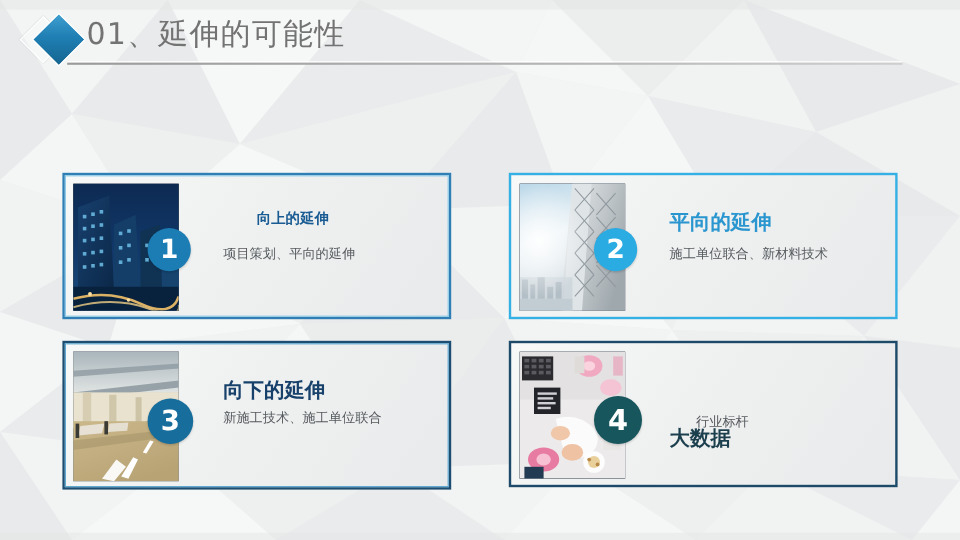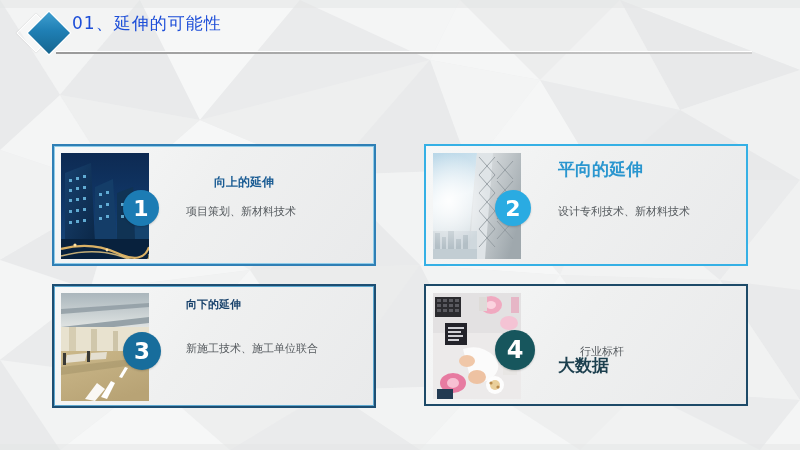--- a/index.html
+++ b/index.html
@@ -31,21 +31,21 @@
     box-shadow:0 0 1px rgba(0,0,0,0.25);
   }
   .dm-main {
     position:absolute; left:11px; top:3px; width:32px; height:32px;
     transform:rotate(45deg);
     background:linear-gradient(135deg,#3f9fd0 0%,#1f7fb4 45%,#15658f 100%);
     border:1.5px solid #ffffff;
   }
   .slide-title {
     position:absolute; left:72px; top:12px;
-    font-size:17px; color:#1d4ed8; letter-spacing:1px;
+    font-size:25px; color:#737373; letter-spacing:1px;
     font-family:"DejaVu Sans","Liberation Sans",sans-serif;
     white-space:nowrap;
   }
   .title-rule {
     position:absolute; left:56px; top:51px; width:696px; height:3px;
     background:linear-gradient(to right,#9a9a9a 0%,#b6b6b6 60%,#cfcfcf 100%);
     border-top:1px solid #ffffff;
   }
 
   
@@ -82,23 +82,23 @@
     font-family:"DejaVu Sans","Liberation Sans",sans-serif;
     white-space:nowrap;
   }
   .card-sub {
     position:absolute; left:132px; color:#555a5e; font-size:11px;
     font-family:"DejaVu Sans","Liberation Sans",sans-serif;
     white-space:nowrap;
   }
   .card.c1 .card-title { top:28px; font-size:12px; color:#195b93;margin-left:28px; }
   .card.c1 .card-sub   { top:58px; }
-  .card.c2 .card-title { top:12px; font-size:17px; color:#2a96cf; }
+  .card.c2 .card-title { top:28px; font-size:17px; color:#2a96cf; }
   .card.c2 .card-sub   { top:58px; }
-  .card.c3 .card-title { top:11px; font-size:11px; color:#17416b; }
+  .card.c3 .card-title { top:28px; font-size:17px; color:#17416b; }
   .card.c3 .card-sub   { top:55px; }
   .card.c4 .card-title { top:26px; font-size:17px; color:#1c3f4e;margin-top:42px; }
   .card.c4 .card-sub   { top:58px;margin-left:22px; }
 </style>
 </head>
 <body>
 
 <div id="slide">
 
   <svg id="poly" viewBox="0 0 800 450" preserveAspectRatio="none">
@@ -222,21 +222,21 @@
         </g>
         <rect x="0" y="86" width="88" height="20" fill="#08213d"></rect>
         <path d="M0 96 Q30 88 56 100 T88 94" stroke="#f2c169" stroke-width="2.2" fill="none" opacity="0.9"></path>
         <path d="M0 103 Q34 94 62 104 T88 101" stroke="#ffd98a" stroke-width="1.6" fill="none" opacity="0.75"></path>
         <circle cx="14" cy="92" r="1.6" fill="#ffe0a0"></circle>
         <circle cx="46" cy="97" r="1.4" fill="#ffe0a0"></circle>
       </svg>
     </div>
     <div class="num-circle">1</div>
     <div class="card-title">向上的延伸</div>
-    <div class="card-sub">项目策划、新材料技术</div>
+    <div class="card-sub">项目策划、平向的延伸</div>
   </div>
 
   <div class="card c2">
     <div class="thumb">
       <svg class="thumb-inner" viewBox="0 0 88 106" preserveAspectRatio="none">
         <defs>
           <linearGradient id="sky2" x1="0" y1="0" x2="0.3" y2="1">
             <stop offset="0%" stop-color="#b9d7e8"></stop>
               <stop offset="45%" stop-color="#eaf2f6"></stop>
               <stop offset="100%" stop-color="#cfd8dd"></stop>
@@ -266,21 +266,21 @@
           <rect x="15" y="78" width="6" height="18"></rect>
             <rect x="23" y="86" width="5" height="10"></rect>
           <rect x="30" y="82" width="5" height="14"></rect>
         </g>
         <rect x="0" y="96" width="44" height="10" fill="#c2cdd3"></rect>
         <rect width="88" height="106" fill="url(#sun2)"></rect>
       </svg>
     </div>
     <div class="num-circle">2</div>
     <div class="card-title">平向的延伸</div>
-    <div class="card-sub">设计专利技术、新材料技术</div>
+    <div class="card-sub">施工单位联合、新材料技术</div>
   </div>
 
   <div class="card c3">
     <div class="thumb">
       <svg class="thumb-inner" viewBox="0 0 88 108" preserveAspectRatio="none">
         <defs>
           <linearGradient id="flr3" x1="0" y1="0" x2="0.6" y2="1">
             <stop offset="0%" stop-color="#cbb88a"></stop>
               <stop offset="100%" stop-color="#b8a375"></stop>
           </linearGradient>

